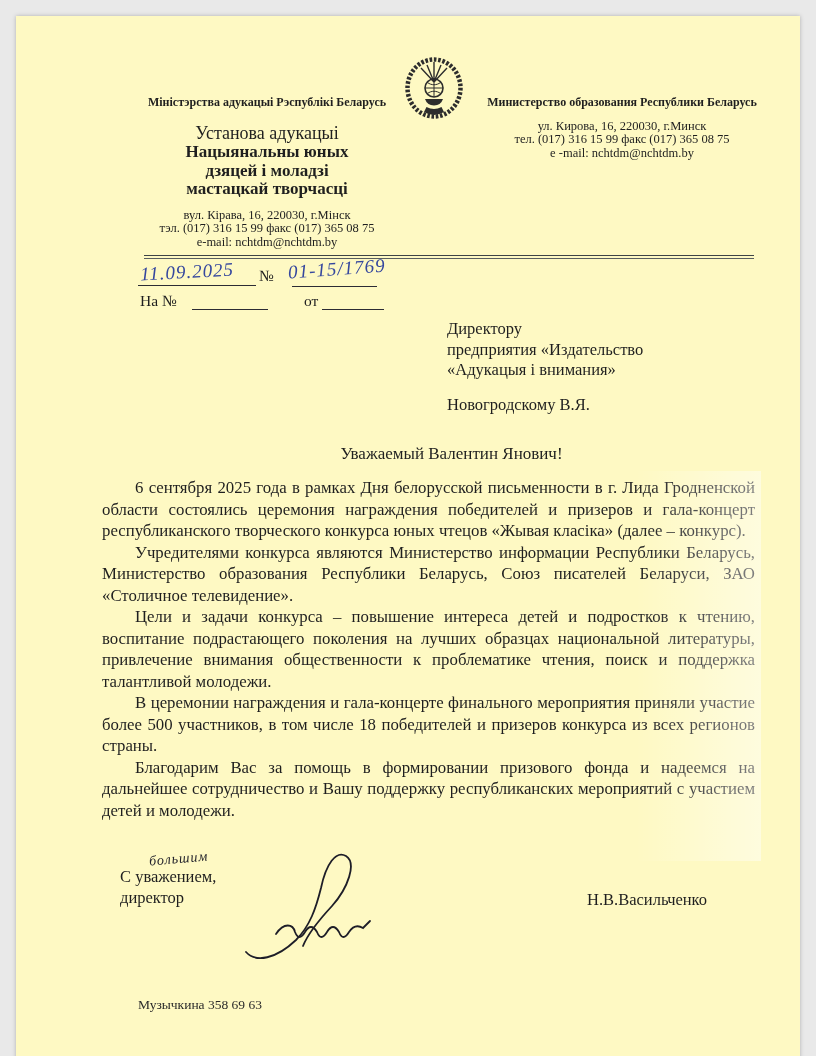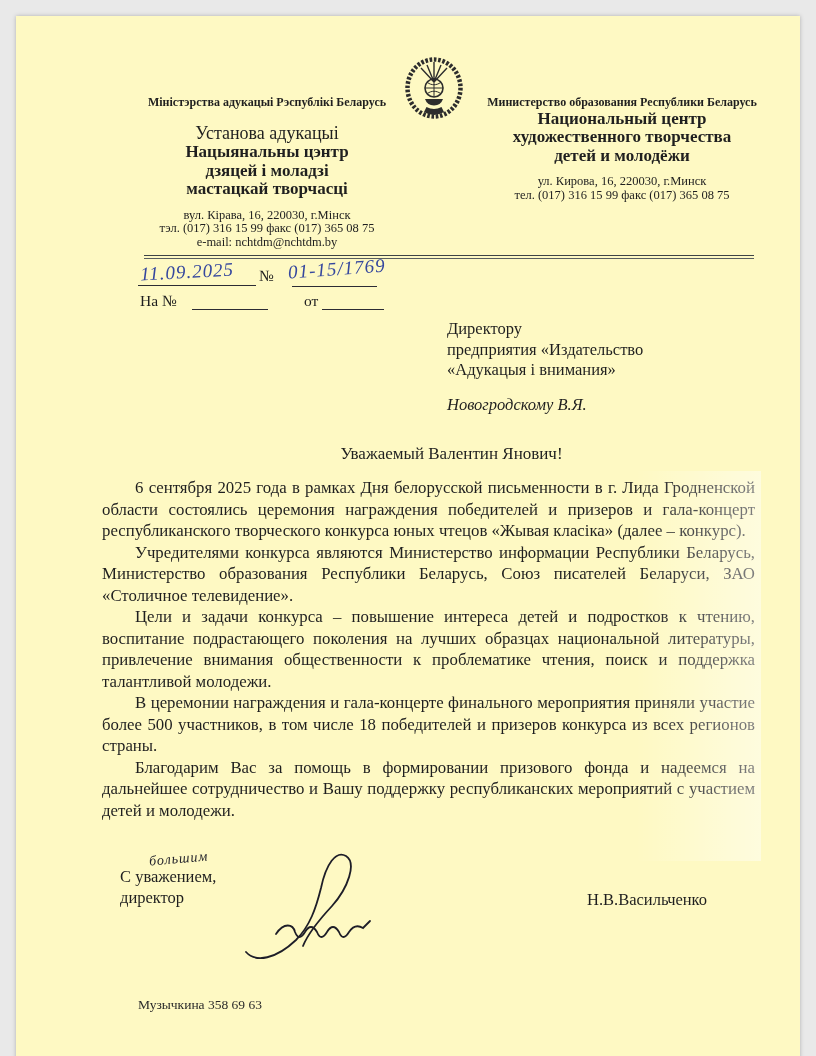--- a/index.html
+++ b/index.html
@@ -18,21 +18,21 @@
   .rule{position:absolute;left:128px;top:239px;width:610px;height:2px;
         border-top:1.6px solid #3e4446;border-bottom:1px solid #585e60;}
   
   .form-label{position:absolute;font-size:15.5px;}
   .blank-line{position:absolute;border-bottom:1.2px solid #2c2c34;height:1px;}
   .hw{font-style:italic;letter-spacing:1px;white-space:nowrap;}
   .hw-blue{color:#35479e;font-size:19px;}
   .hw-dark{color:#23232b;font-size:14px;}
   
   .addressee{position:absolute;left:431px;top:303px;font-size:16.5px;line-height:20.6px;}
-  .addressee .name{margin-top:14px;font-style:italic;}
+  .addressee .name{margin-top:14px;}
   
   .salutation{position:absolute;left:86px;top:428px;width:653px;text-align:center;
               text-indent:46px;font-size:17px;}
   .body-text{position:absolute;left:86px;top:461px;width:653px;font-size:16.8px;
              line-height:21.5px;text-align:justify;}
   .body-text p{margin:0;text-indent:33px;}
   .fade-right{position:absolute;left:620px;top:455px;width:125px;height:390px;
               background:linear-gradient(to right,rgba(255,255,255,0),rgba(255,255,255,.45));
               pointer-events:none;}
   
@@ -55,41 +55,37 @@
         <path d="M21 42 a9.5 9.5 0 0 0 18 0 Z" fill="#2d2d2d" stroke="none"></path>
         <path d="M20 55 q10 6 20 0 l-2.5 -5 q-7.5 4 -15 0 Z" fill="#2d2d2d" stroke="none"></path>
       </g>
     </svg>
   </div>
 
   <div class="lh-col" style="left:86px;width:330px;">
     <div class="lh-ministry">Міністэрства адукацыі Рэспублікі Беларусь</div>
     <div class="lh-orgtype">Установа адукацыі</div>
     <div class="lh-orgname">
-      <div>Нацыянальны цэнтр</div>
+      <div>Нацыянальны юных</div>
       <div>дзяцей і моладзі</div>
       <div>мастацкай творчасці</div>
     </div>
     <div class="lh-addr">
       <div>вул. Кірава, 16, 220030, г.Мінск</div>
       <div>тэл. (017) 316 15 99 факс (017) 365 08 75</div>
       <div>e-mail:  nchtdm@nchtdm.by</div>
     </div>
   </div>
 
   <div class="lh-col" style="left:446px;width:320px;">
     <div class="lh-ministry">Министерство образования Республики Беларусь</div>
-    <div class="lh-orgname">
-      <div>Национальный центр</div>
-      <div>художественного творчества</div>
-      <div>детей и молодёжи</div>
-    </div>
     <div class="lh-addr">
       <div>ул. Кирова, 16, 220030, г.Минск</div>
       <div>тел. (017) 316 15 99 факс (017) 365 08 75</div>
+      <div>e -mail: nchtdm@nchtdm.by</div>
     </div>
   </div>
 
   <div class="rule"></div>
 
   <div class="abs hw hw-blue" style="left:124px;top:245px;transform:rotate(-3deg);">11.09.2025</div>
   <div class="blank-line" style="left:122px;top:268px;width:118px;"></div>
 
   <div class="form-label" style="left:243px;top:251px;">№</div>
   <div class="abs hw hw-blue" style="left:272px;top:242px;transform:rotate(-4deg);">01-15/1769</div>

